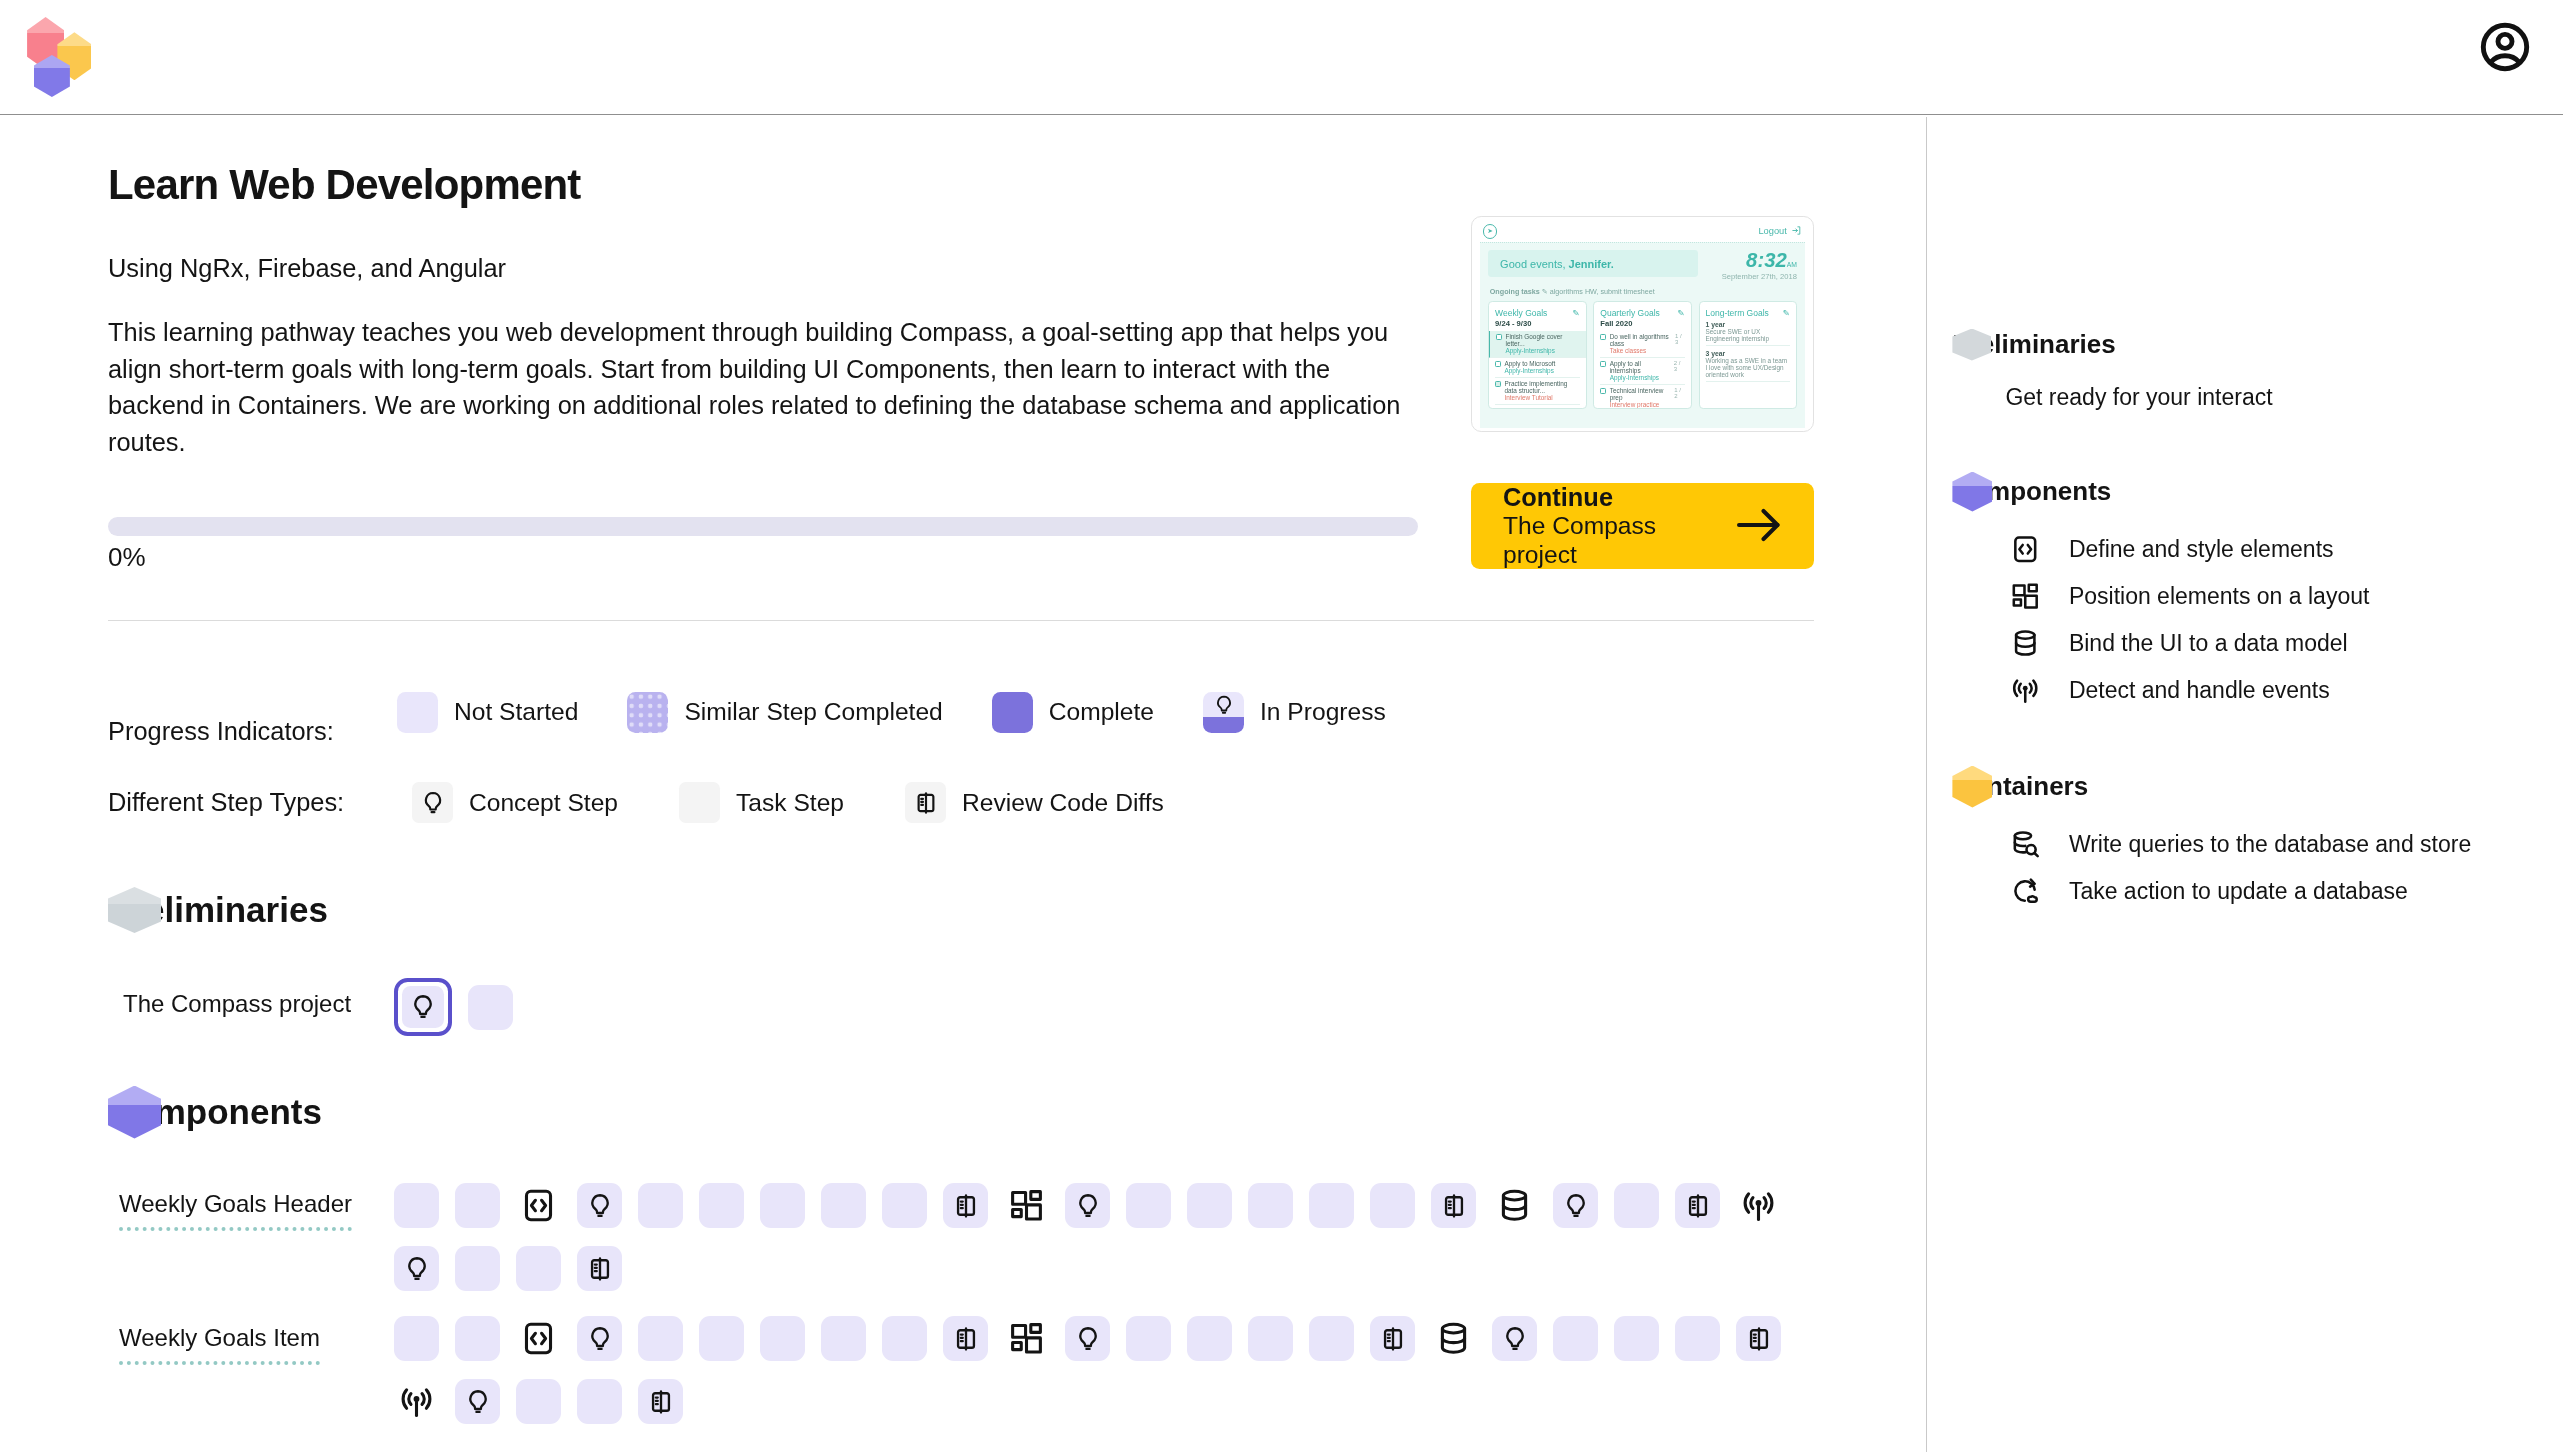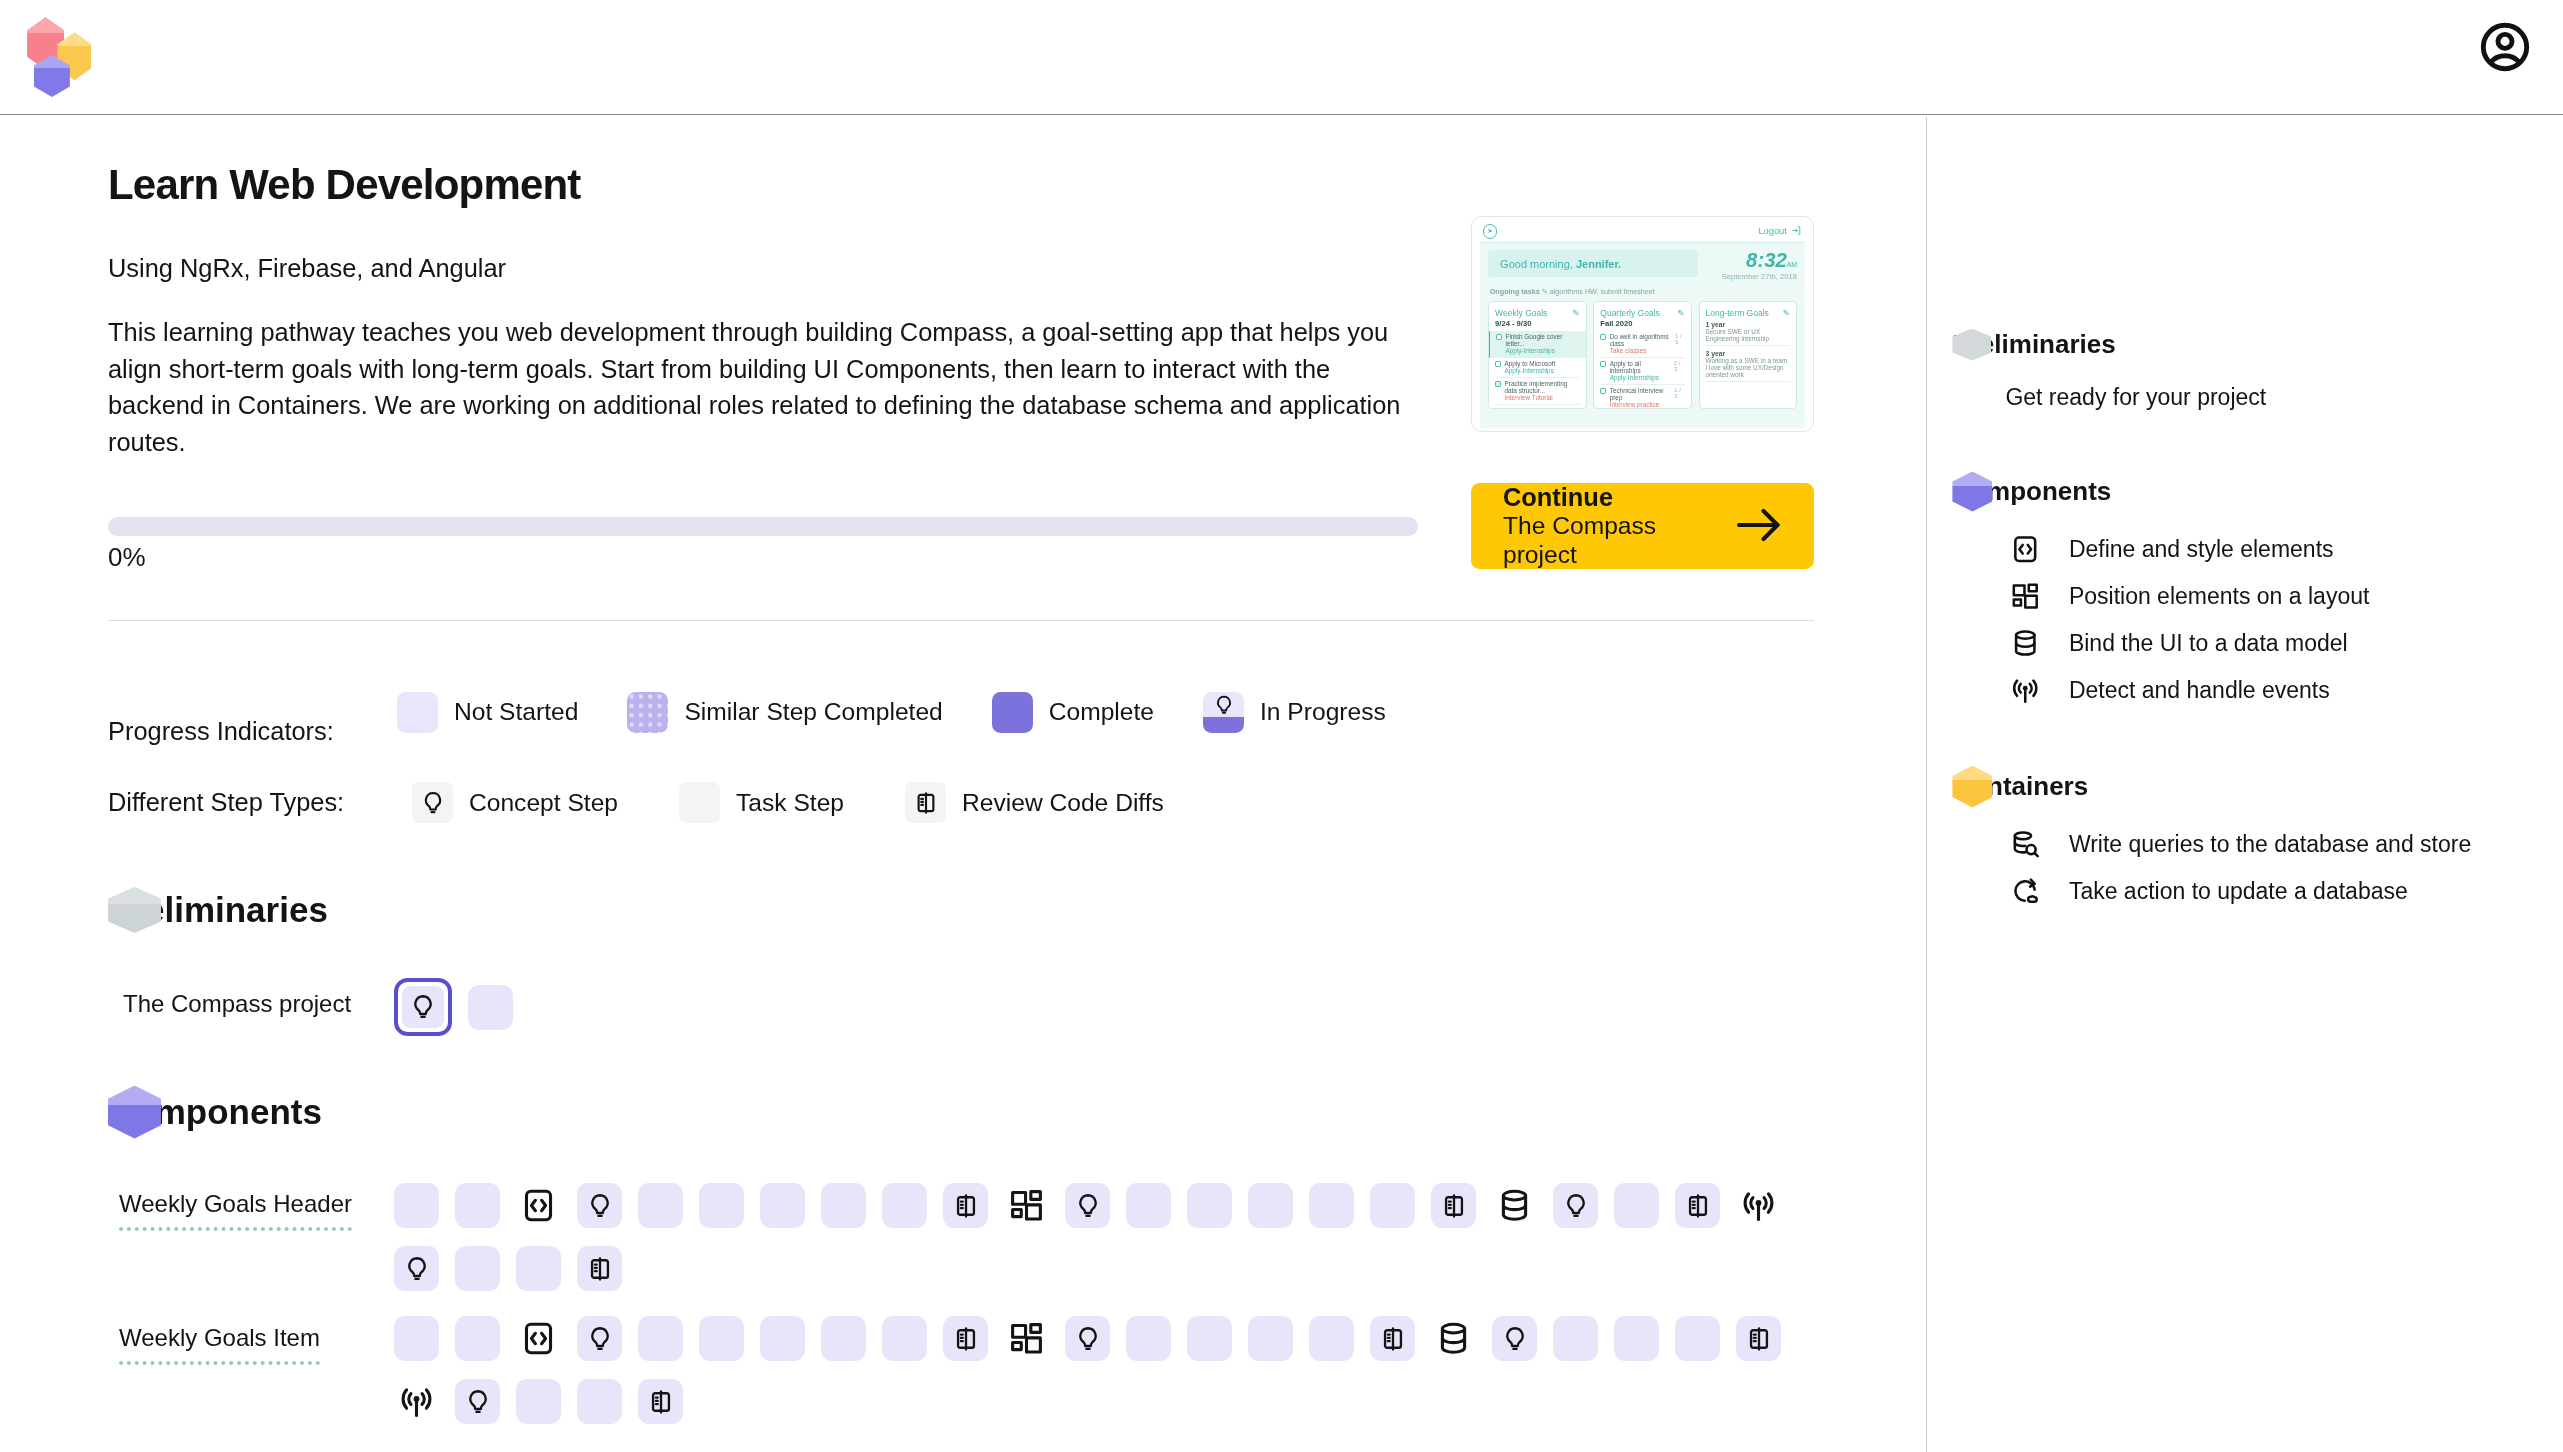--- a/index.html
+++ b/index.html
@@ -178,21 +178,21 @@
           <span>Logout</span>
           <span><svg viewBox="0 0 24 24" fill="none" stroke="currentColor" stroke-width="2" stroke-linecap="round" stroke-linejoin="round">
                 <path d="M15 4h4.2v16H15"></path>
                 <path d="M4 12h10"></path>
                 <path d="m10.5 8.5 3.5 3.5-3.5 3.5"></path>
               </svg></span>
         </span>
       </div>
       <div class="pv-body">
         <div class="pv-greet">
-          <div class="pv-greet-pill"><span>Good morning, </span><b>Jennifer.</b></div>
+          <div class="pv-greet-pill"><span>Good events, </span><b>Jennifer.</b></div>
           <div class="pv-clock">
             <span class="pv-time">8:32</span><span class="pv-ampm">AM</span>
             <div class="pv-date">September 27th, 2018</div>
           </div>
         </div>
         <div class="pv-ongoing"><b>Ongoing tasks</b> ✎ <span>algorithms HW, submit timesheet</span></div>
         <div class="pv-cards">
             <div class="pv-card">
               <div class="pv-card-title">
                 <span>Weekly Goals</span>
@@ -582,21 +582,21 @@
 
   <aside class="sidebar">
 
     <div class="side-group" id="group-prelim">
       <div class="side-group-head">
         <span class="hexshape hex-gray-sm"></span>
         <h3>Preliminaries</h3>
       </div>
       <div class="side-items">
           <div class="side-item no-icon">
-            <span>Get ready for your project</span>
+            <span>Get ready for your interact</span>
           </div>
         </div>
     </div>
 
     <div class="side-group" id="group-components">
       <div class="side-group-head">
         <span class="hexshape hex-purple-sm"></span>
         <h3>Components</h3>
       </div>
       <div class="side-items">

